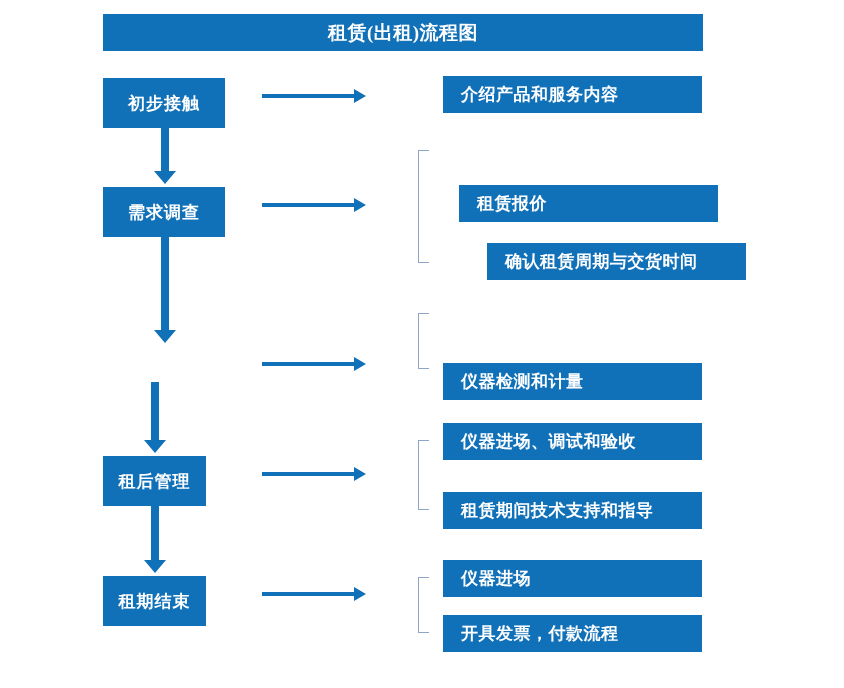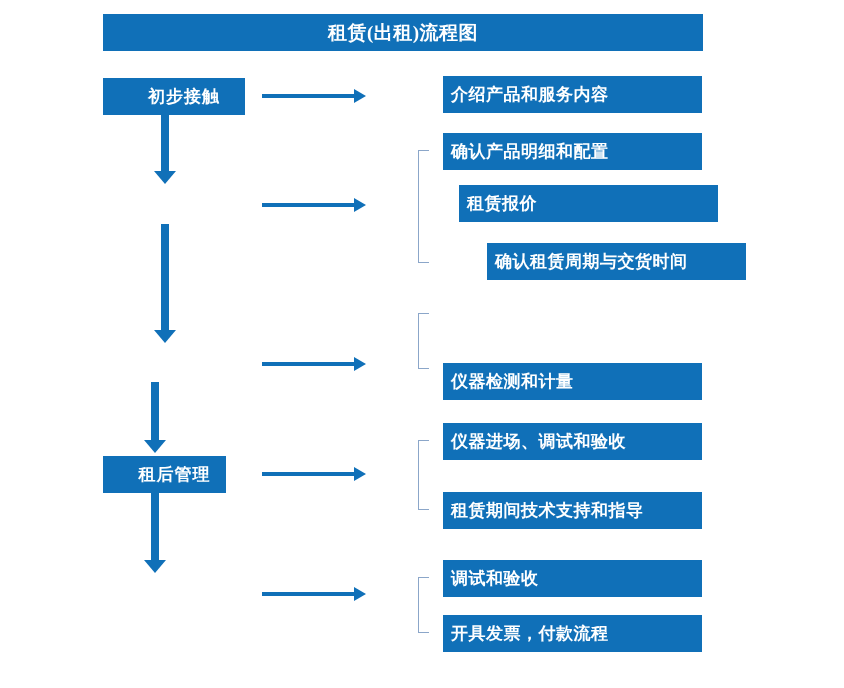--- a/index.html
+++ b/index.html
@@ -32,45 +32,44 @@
     font-weight: bold;
     display: flex;
     align-items: center;
     justify-content: center;
     letter-spacing: 0.5px;
   }
 
   
   .stage-box {
     position: absolute;
-    height: 37px;
+    height: 50px;
     background: #1070b8;
     color: #ffffff;
     font-size: 17px;
     font-weight: bold;
     display: flex;
     align-items: center;
     justify-content: center;
     letter-spacing: 1px;
-    padding-left: 20px;
   }
 
   
   .detail-box {
     position: absolute;
     left: 443px;
     width: 259px;
     height: 37px;
     background: #1070b8;
     color: #ffffff;
     font-size: 17px;
     font-weight: bold;
     display: flex;
     align-items: center;
-    padding-left: 8px;
+    padding-left: 18px;
     box-sizing: border-box;
     letter-spacing: 0.5px;
   }
 
   
   .h-arrow {
     position: absolute;
     height: 16px;
     pointer-events: none;
   }
@@ -128,24 +127,26 @@
 </style>
 </head>
 <body>
 
 <div id="canvas">
 
   <div class="title-bar">租赁(出租)流程图</div>
 
   <div class="stage-box" style="left:103px; top:78px; width:122px;">初步接触</div>
 
+  <div class="stage-box" style="left:103px; top:187px; width:122px;">需求调查</div>
 
 
   <div class="stage-box" style="left:103px; top:456px; width:103px;">租后管理</div>
 
+  <div class="stage-box" style="left:103px; top:576px; width:103px;">租期结束</div>
 
   <div class="v-arrow" style="left:154px; top:114px; height:70px;">
     <div class="shaft" style="height:57px;"></div>
     <div class="head" style="top:57px;"></div>
   </div>
 
   <div class="v-arrow" style="left:154px; top:224px; height:119px;">
     <div class="shaft" style="height:106px;"></div>
     <div class="head" style="top:106px;"></div>
   </div>
@@ -188,30 +189,29 @@
   <div class="bracket" style="top:150px; height:113px;"></div>
 
   <div class="bracket" style="top:313px; height:56px;"></div>
 
   <div class="bracket" style="top:440px; height:70px;"></div>
 
   <div class="bracket" style="top:577px; height:56px;"></div>
 
   <div class="detail-box" style="top:76px;">介绍产品和服务内容</div>
 
-  <div class="detail-box" style="top:133px;">确认产品明细和配置</div>
 
   <div class="detail-box" style="top:185px;margin-left:16px;">租赁报价</div>
 
   <div class="detail-box" style="top:243px;margin-left:44px;">确认租赁周期与交货时间</div>
 
 
   <div class="detail-box" style="top:363px;">仪器检测和计量</div>
 
   <div class="detail-box" style="top:492px;">租赁期间技术支持和指导</div>
 
   <div class="detail-box" style="top:423px;">仪器进场、调试和验收</div>
 
-  <div class="detail-box" style="top:560px;">调试和验收</div>
+  <div class="detail-box" style="top:560px;">仪器进场</div>
 
   <div class="detail-box" style="top:615px;font-family:Liberation Serif, serif;">开具发票，付款流程</div>
 
 </div>
 
 </body></html>

